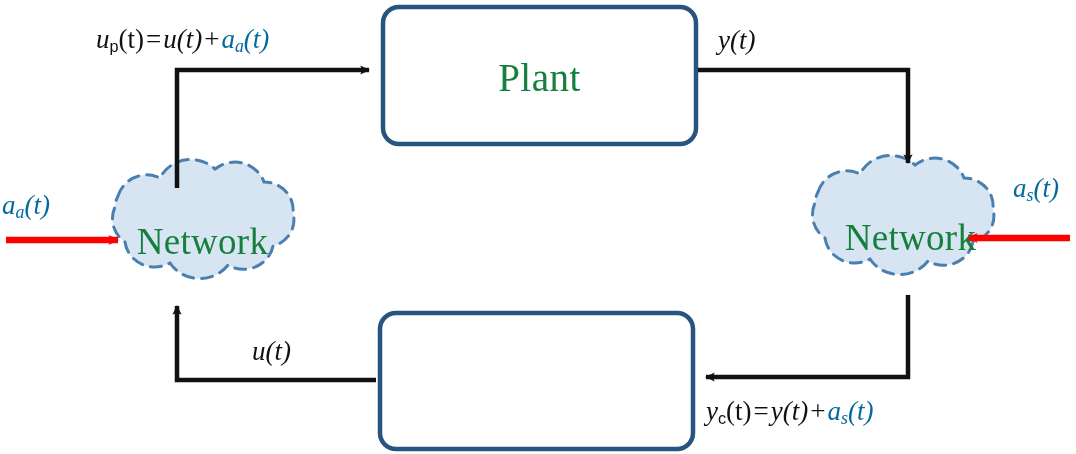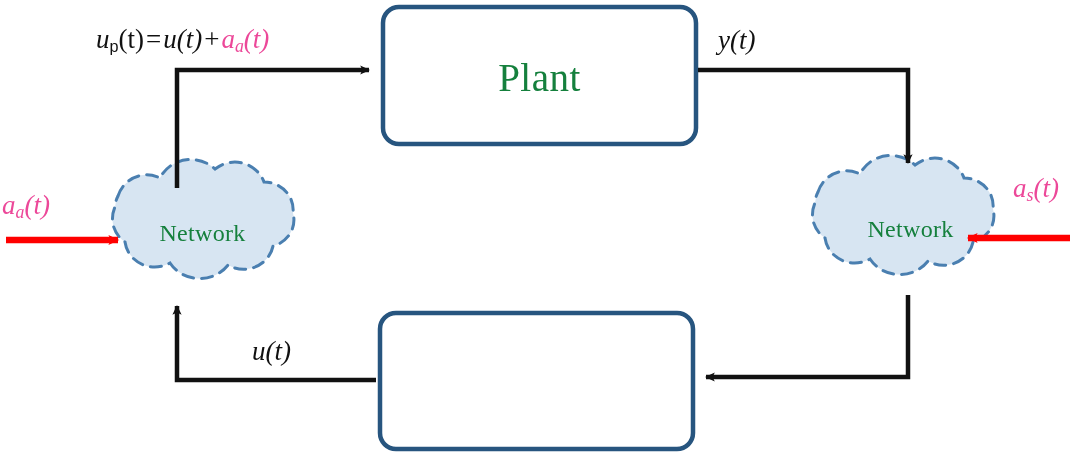--- a/index.html
+++ b/index.html
@@ -27,33 +27,33 @@
     font-family: "Liberation Serif", serif;
     color: #15803d;
     white-space: nowrap;
     text-align: center;
   }
   .node-text {
     font-size: 39px;
     letter-spacing: 0.5px;
   }
   .cloud-text {
-    font-size: 24px;
+    font-size: 37px;
     letter-spacing: 0.3px;
   }
   .sig {
     position: absolute;
     font-family: "Liberation Serif", serif;
     font-size: 27px;
     color: #111111;
     white-space: nowrap;
   }
   .sig .it { font-style: italic; text-align: center; }
   .sig .up { font-style: normal; }
-  .sig .red { color: #ec4899; font-style: italic; margin-top: 8px; }
+  .sig .red { color: #0369a1; font-style: italic; margin-top: 8px; }
   .sig sub {
     font-size: 0.66em;
     vertical-align: -0.22em;
     letter-spacing: 0;
   }
   .sig sub.upr {
     font-style: normal;
     font-family: "Liberation Sans", sans-serif;
     font-size: 0.6em;
   }
@@ -131,20 +131,23 @@
   </div>
 
   <div class="sig" style="left:718px; top:25px;">
     <span class="it">y(t)</span>
   </div>
 
   <div class="sig" style="left:252px; top:336px;">
     <span class="it">u(t)</span>
   </div>
 
+  <div class="sig" style="left:706px; top:396px;">
+    <span class="it"><span>y</span><sub class="upr">c</sub><span class="up">(t)</span></span><span class="op">=</span><span class="it">y(t)</span><span class="op">+</span><span class="red"><span>a</span><sub>s</sub><span>(t)</span></span>
+  </div>
 
   <div class="sig" style="left:2px; top:190px;">
     <span class="red"><span>a</span><sub>a</sub><span>(t)</span></span>
   </div>
 
   <div class="sig" style="left:1013px; top:173px;">
     <span class="red"><span>a</span><sub>s</sub><span>(t)</span></span>
   </div>
 
 </div>

